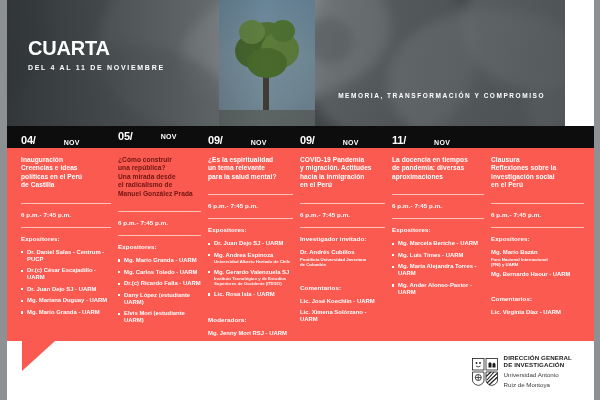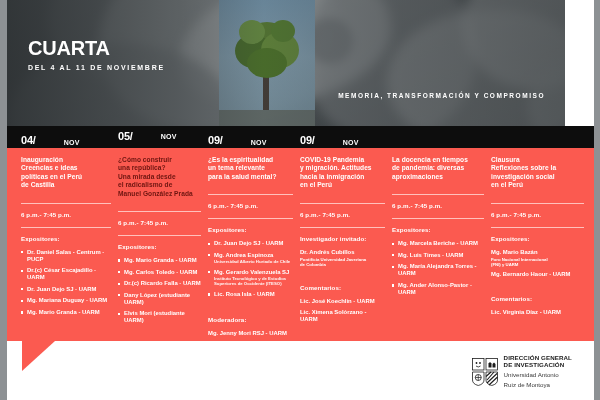--- a/index.html
+++ b/index.html
@@ -204,20 +204,24 @@
       <div class="datecell" style="width: 90px; padding-left: 5px; align-items: center;">
         <span class="d-num">05/</span>
         <span class="d-mon">NOV</span>
       </div>
       <div class="datecell" style="width: 92px; padding-left: 5px;">
         <span class="d-num">09/</span>
         <span class="d-mon">NOV</span>
       </div>
       <div class="datecell" style="width: 92px; padding-left: 5px;">
         <span class="d-num">09/</span>
+        <span class="d-mon">NOV</span>
+      </div>
+      <div class="datecell" style="width: 100px; padding-left: 5px;">
+        <span class="d-num">11/</span>
         <span class="d-mon">NOV</span>
       </div>
     </div>
 
   <div class="body-red">
     <div class="cols" id="cols">
         <div class="col" style="width: 106px; padding-left: 14px; padding-right: 2px;">
           <div class="c-title">Inauguración<br>Creencias e ideas<br>políticas en el Perú<br>de Castilla</div>
           <div class="rule r1"></div>
           <div class="c-time">6 p.m.- 7:45 p.m.</div>

